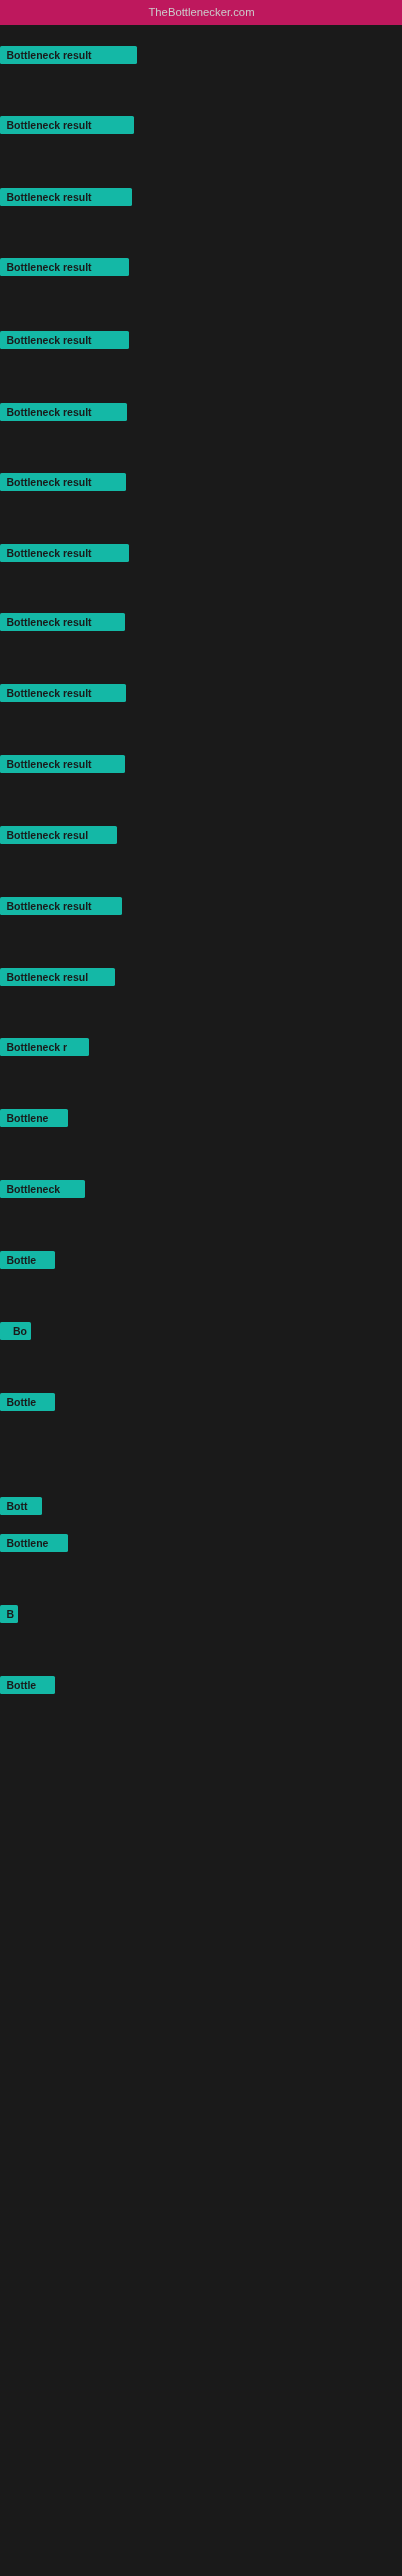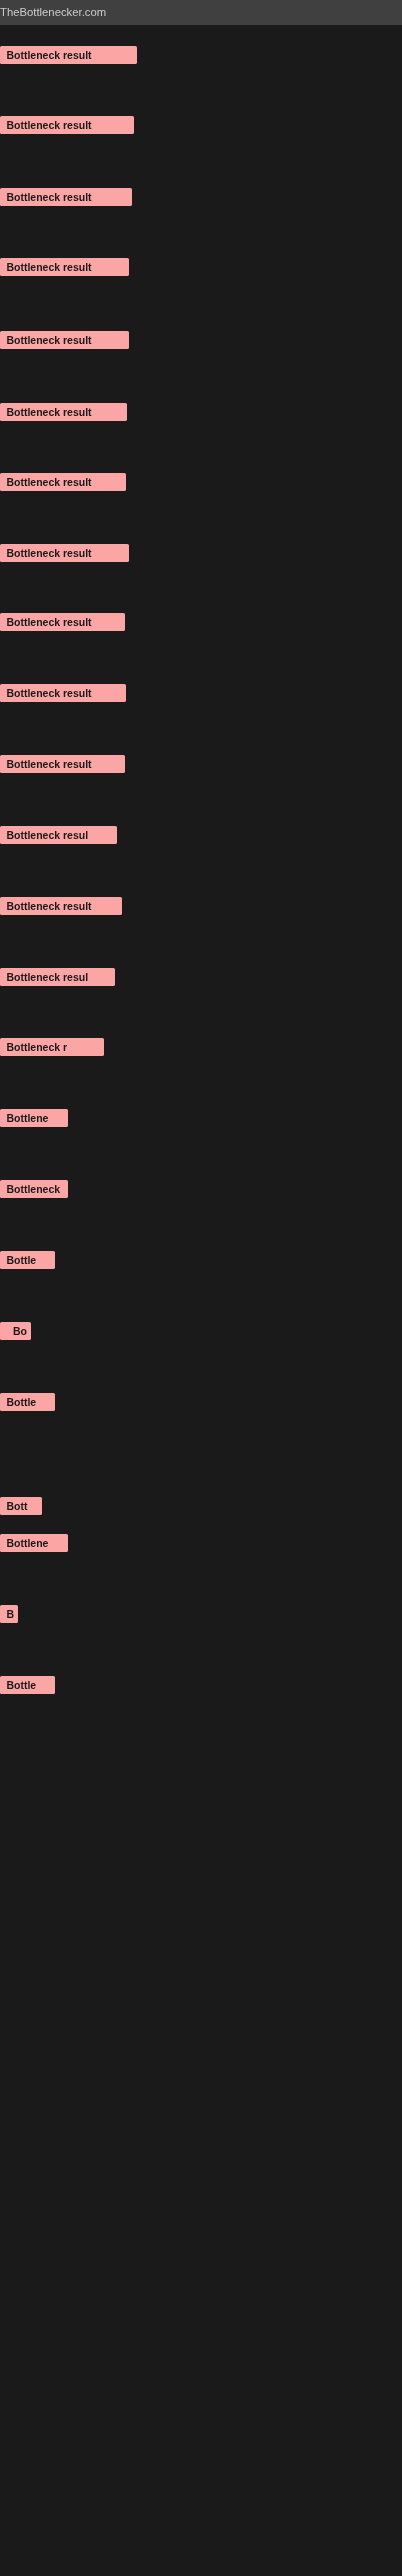--- a/index.html
+++ b/index.html
@@ -10,31 +10,31 @@
 
     body {
       width: 403px;
       min-height: 2576px;
       background-color: #1a1a1a;
       font-family: Arial, sans-serif;
       position: relative;
     }
 
     .site-title {
-      text-align: left;
+      text-align: center;
       color: #cccccc;
       font-size: 11.3px;
       padding: 6.4px 0;
-      background-color: #404040;
+      background-color: #be185d;
     }
 
     .bottleneck-item {
       position: absolute;
       left: 0;
-      background-color: #fca5a5;
+      background-color: #14b8a6;
       color: #1a1a1a;
       font-size: 10.5px;
       font-weight: bold;
       padding: 3.2px 6.4px;
       border-radius: 1.6px;
       white-space: nowrap;
       overflow: hidden;
     }
   </style>
 </head>
@@ -49,23 +49,23 @@
 <div class="bottleneck-item" style="top: 331px; width: 129px;">Bottleneck result</div>
 <div class="bottleneck-item" style="top: 403px; width: 127px;">Bottleneck result</div>
 <div class="bottleneck-item" style="top: 473px; width: 126px;">Bottleneck result</div>
 <div class="bottleneck-item" style="top: 544px; width: 129px;">Bottleneck result</div>
 <div class="bottleneck-item" style="top: 613px; width: 125px;">Bottleneck result</div>
 <div class="bottleneck-item" style="top: 684px; width: 126px;">Bottleneck result</div>
 <div class="bottleneck-item" style="top: 755px; width: 125px;">Bottleneck result</div>
 <div class="bottleneck-item" style="top: 826px; width: 117px;">Bottleneck resul</div>
 <div class="bottleneck-item" style="top: 897px; width: 122px;">Bottleneck result</div>
 <div class="bottleneck-item" style="top: 968px; width: 115px;">Bottleneck resul</div>
-<div class="bottleneck-item" style="top: 1038px; width: 104px;">Bottleneck r</div>
+<div class="bottleneck-item" style="top: 1038px; width: 89px;">Bottleneck r</div>
 <div class="bottleneck-item" style="top: 1109px; width: 68px;">Bottlene</div>
-<div class="bottleneck-item" style="top: 1180px; width: 68px;">Bottleneck</div>
+<div class="bottleneck-item" style="top: 1180px; width: 85px;">Bottleneck</div>
 <div class="bottleneck-item" style="top: 1251px; width: 55px;">Bottle</div>
 <div class="bottleneck-item" style="top: 1322px; width: 31px; padding-left: 13px;">Bo</div>
 <div class="bottleneck-item" style="top: 1393px; width: 55px;">Bottle</div>
 <div class="bottleneck-item" style="top: 1497px; width: 42px;">Bott</div>
 <div class="bottleneck-item" style="top: 1534px; width: 68px;">Bottlene</div>
 <div class="bottleneck-item" style="top: 1605px; width: 17.7px;">B</div>
 <div class="bottleneck-item" style="top: 1676px; width: 55px;">Bottle</div>
 
 
 </body></html>

